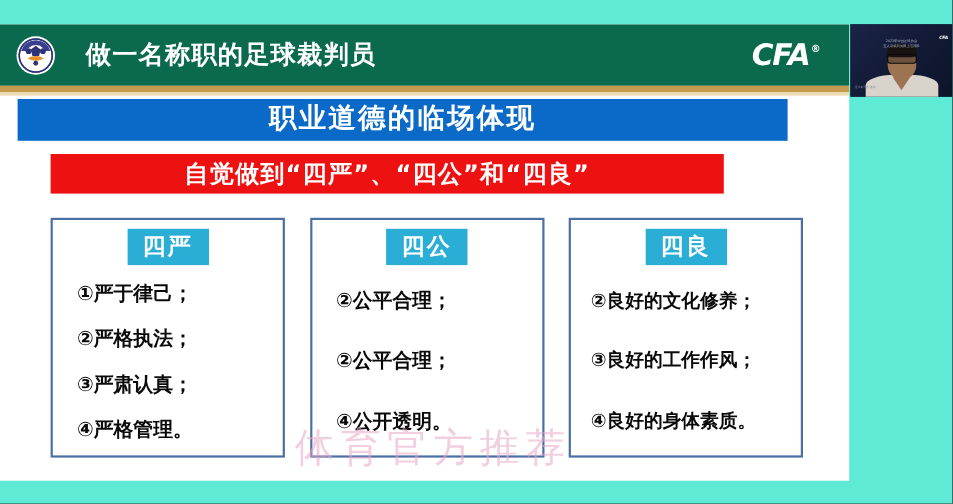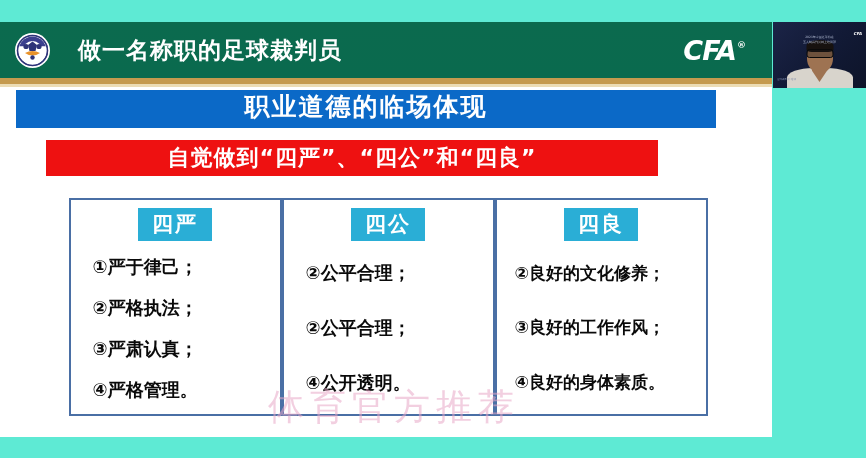--- a/index.html
+++ b/index.html
@@ -137,21 +137,21 @@
   }
 
   
   .boxes {
     position: absolute;
     left: 46px;
     top: 176px;
     width: 684px;
     height: 258px;
     display: flex;
-    justify-content: center;
+    justify-content: space-between;
   }
   .box {
     width: 213px;
     height: 218px;
     border: 2px solid #4a6fa5;
     background: #ffffff;
     box-sizing: border-box;
     position: relative;
   }
   .box-badge {

